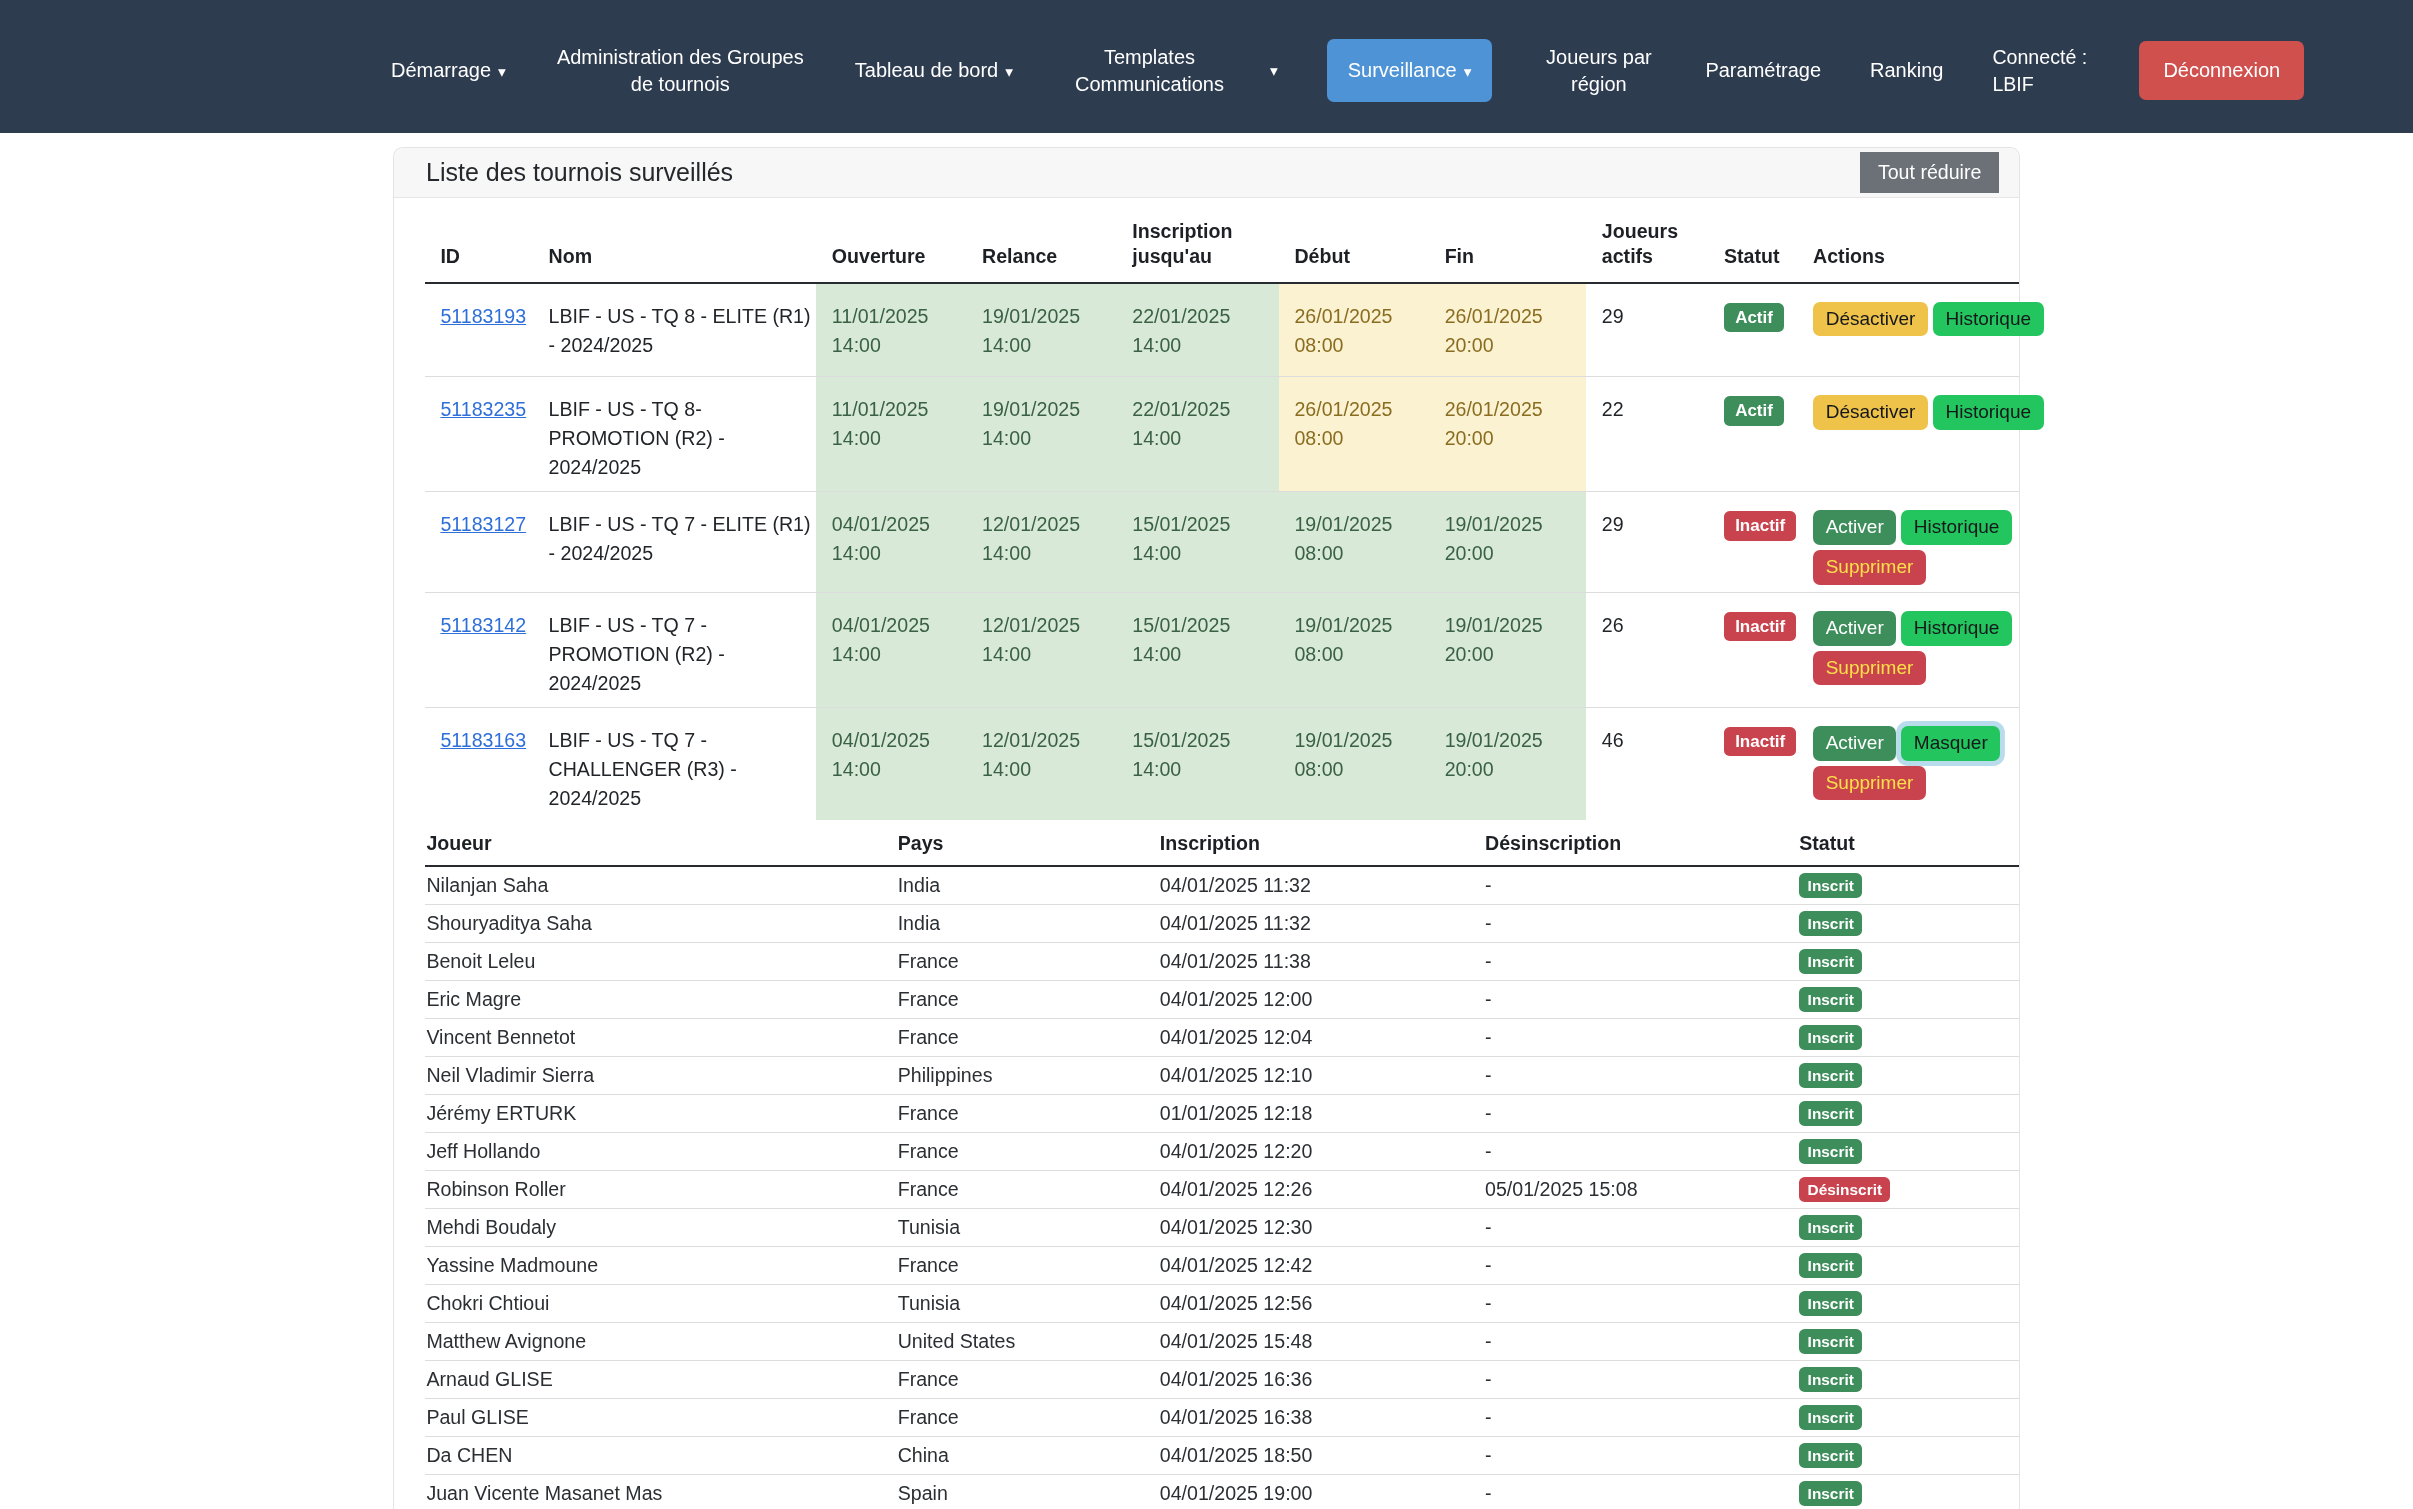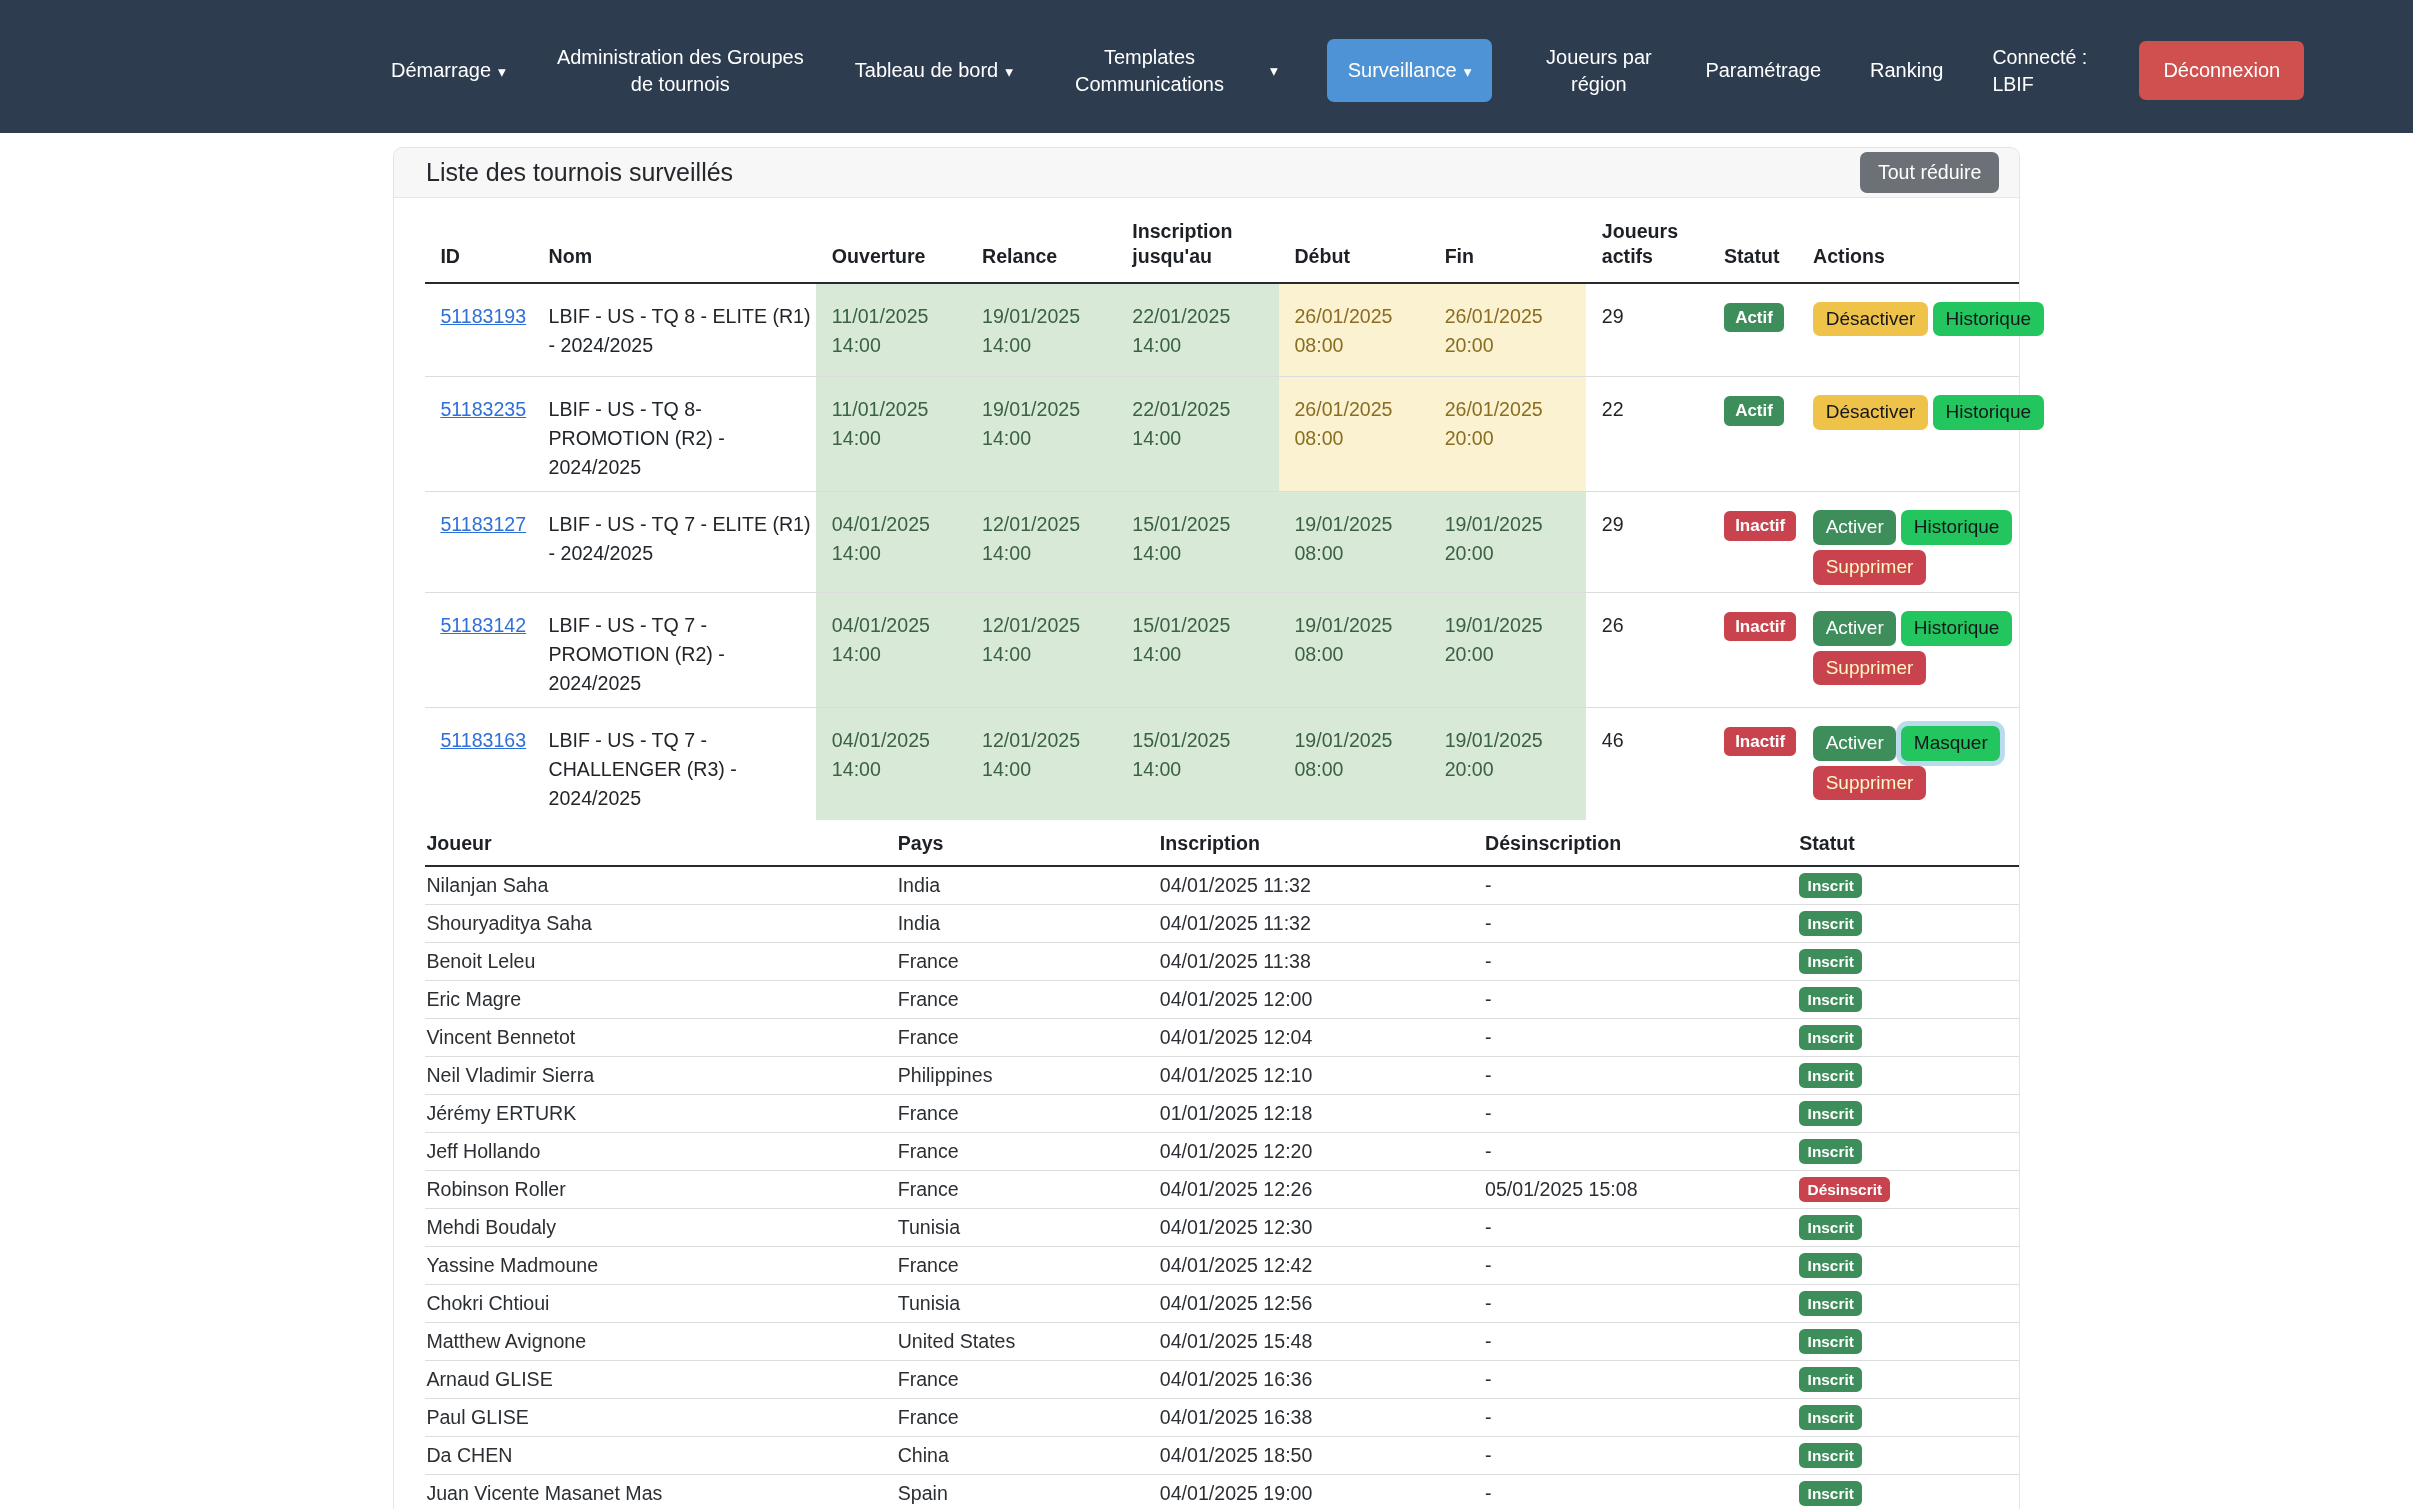--- a/index.html
+++ b/index.html
@@ -36,21 +36,21 @@
     width:1627px;margin:14px auto 0 auto;box-sizing:border-box;
     border:0.7px solid #e4e4e7;border-bottom:none;border-radius:9.8px 9.8px 0 0;background:#fff;
   }
   .card-header{
     height:50px;background:#f7f7f8;border-bottom:0.7px solid #e6e6e9;
     border-radius:9.8px 9.8px 0 0;display:flex;align-items:center;
     padding:0 19.6px 0 32px;box-sizing:border-box;
   }
   .card-title{font-size:25px;color:#24282c;}
   .btn-collapse{
-    margin-left:auto;background:#6c7177;color:#fff;border:none;border-radius:7px;
+    margin-left:auto;background:#6c7177;color:#fff;border:none;border-radius:0;
     font-family:inherit;font-size:19.6px;padding:9px 18px;cursor:pointer;
   }
   .card-body{padding:0 2.1px 0 31px;box-sizing:border-box;}
   
   table{border-collapse:collapse;table-layout:fixed;}
   .t1{width:1594px;}
   .t1 th{
     text-align:left;vertical-align:bottom;font-size:19.6px;font-weight:bold;color:#1d2126;
     padding:21px 5.6px 12.6px 15.4px;border-bottom:2.8px solid #272b30;line-height:25px;
   }
@@ -72,21 +72,21 @@
   }
   .badge-actif{background:#3e8e5c;}
   .badge-inactif{background:#c9434e;}
   .abtn{
     display:inline-block;font-family:inherit;font-size:19px;line-height:22.3px;
     padding:6.3px 12.6px;border-radius:7px;border:none;cursor:pointer;
   }
   .abtn-yellow{background:#efc24a;color:#15181b;}
   .abtn-blue{background:#22c55e;color:#15181b;}
   .abtn-green{background:#3e8e5c;color:#fff;}
-  .abtn-red{background:#c9434e;color:#fef9c3;}
+  .abtn-red{background:#c9434e;color:#fde047;}
   .abtn-focus{box-shadow:0 0 0 4.9px #b9dcec;}
   .actions-stack{display:flex;align-items:flex-start;gap:4.9px;}
   .actions-wrap{display:flex;flex-wrap:wrap;gap:4.9px;max-width:221px;}
   
   .t2{width:1594px;}
   .t2 th{
     text-align:left;font-size:19.6px;font-weight:bold;color:#1d2126;
     padding:12.6px 5.6px 9.8px 1.4px;border-bottom:2.8px solid #272b30;
   }
   .t2 td{font-size:19.6px;color:#2b2f33;padding:0 5.6px 0 1.4px;height:37px;}

